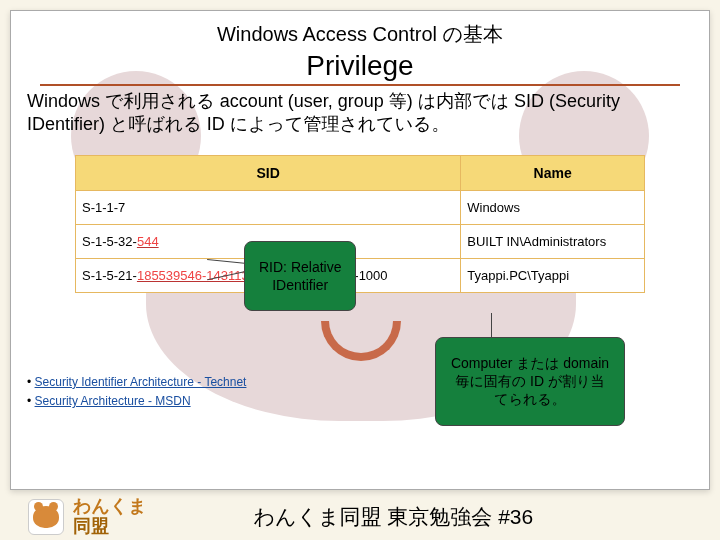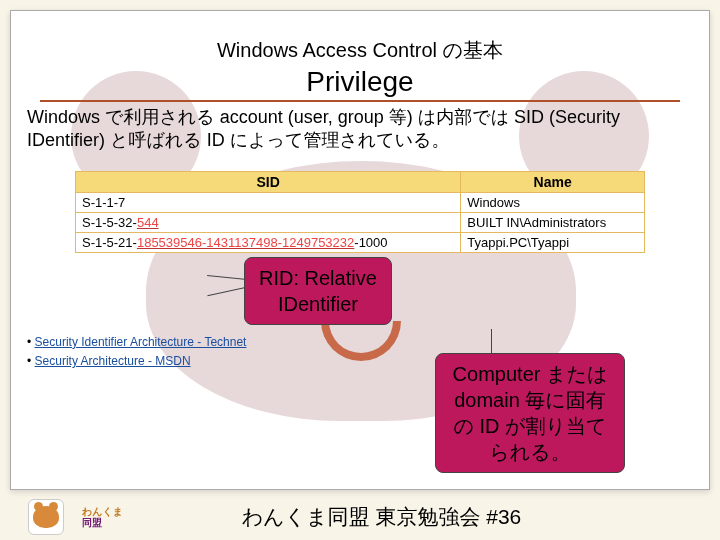--- a/index.html
+++ b/index.html
@@ -33,50 +33,50 @@
   .mouth {
     position: absolute;
     width: 80px; height: 40px;
     border: 8px solid #c86a4a;
     border-top: none;
     border-radius: 0 0 60px 60px;
     left: 310px; top: 310px;
     z-index: 0;
   }
   .content { position: relative; z-index: 1; }
-  h1 { text-align: center; font-size: 20px; font-weight: normal; margin-top: 20px; }
+  h1 { text-align: center; font-size: 20px; font-weight: normal; margin-top: 4px; }
   h2 { text-align: center; font-size: 28px; font-weight: normal; margin-top: 2px; }
   .hr { border-bottom: 2px solid #b05028; width: 640px; margin: 2px auto 4px auto; }
   .desc { font-size: 18px; line-height: 1.3; padding: 0 8px; }
   table {
     border-collapse: collapse;
     width: 570px;
     margin: 18px auto 0 auto;
     font-size: 13px;
     background: #fff;
   }
   th, td {
     border: 1px solid #e6b860;
-    padding: 2px 6px;
+    padding: 9px 6px;
     text-align: left;
   }
   th {
     background: #f6d978;
     font-weight: bold;
     text-align: center;
     font-size: 14px;
   }
   .rid-u { text-decoration: underline; text-decoration-color: #b33; color: #ef4444; }
   .callout {
     position: absolute;
-    background: #be185d;
+    background: #15803d;
     border: 1px solid #444;
     border-radius: 8px;
-    padding: 7px 14px;
-    font-size: 20px;
+    padding: 16px 14px;
+    font-size: 14px;
     text-align: center;
     line-height: 1.3;
     z-index: 2;
   }
   .callout1 { left: 225px; top: 220px; }
   .callout2 { left: 416px; top: 316px; width: 190px; }
   .callout-line {
     position: absolute;
     background: #444;
     z-index: 1;
@@ -110,23 +110,23 @@
     justify-content: center;
   }
   .logo-head {
     width: 26px; height: 22px;
     background: #d88a3a;
     border-radius: 50% 50% 45% 45%;
     position: relative;
   }
   .logo-ear { position: absolute; width: 9px; height: 9px; background: #d88a3a; border-radius: 50%; top: -4px; }
   .logo-ear.l { left: 1px; } .logo-ear.r { right: 1px; }
-  .logo-text { margin-left: 18px; font-size: 10px; line-height: 1.1; }
+  .logo-text { margin-left: 9px; font-size: 18px; line-height: 1.1; }
   .logo-text .t1 { color: #c2781c; font-weight: bold; }
-  .logo-text .t2 { color: #701a75; font-weight: bold; }
+  .logo-text .t2 { color: #a16207; font-weight: bold; }
   .footer-title { flex: 1; text-align: center; font-size: 21px; padding-right: 80px; }
 </style>
 </head>
 <body>
 
 <div class="slide">
   <div class="bg-deco ear-l"></div>
   <div class="bg-deco ear-r"></div>
   <div class="bg-deco face"></div>
   <div class="mouth"></div>

